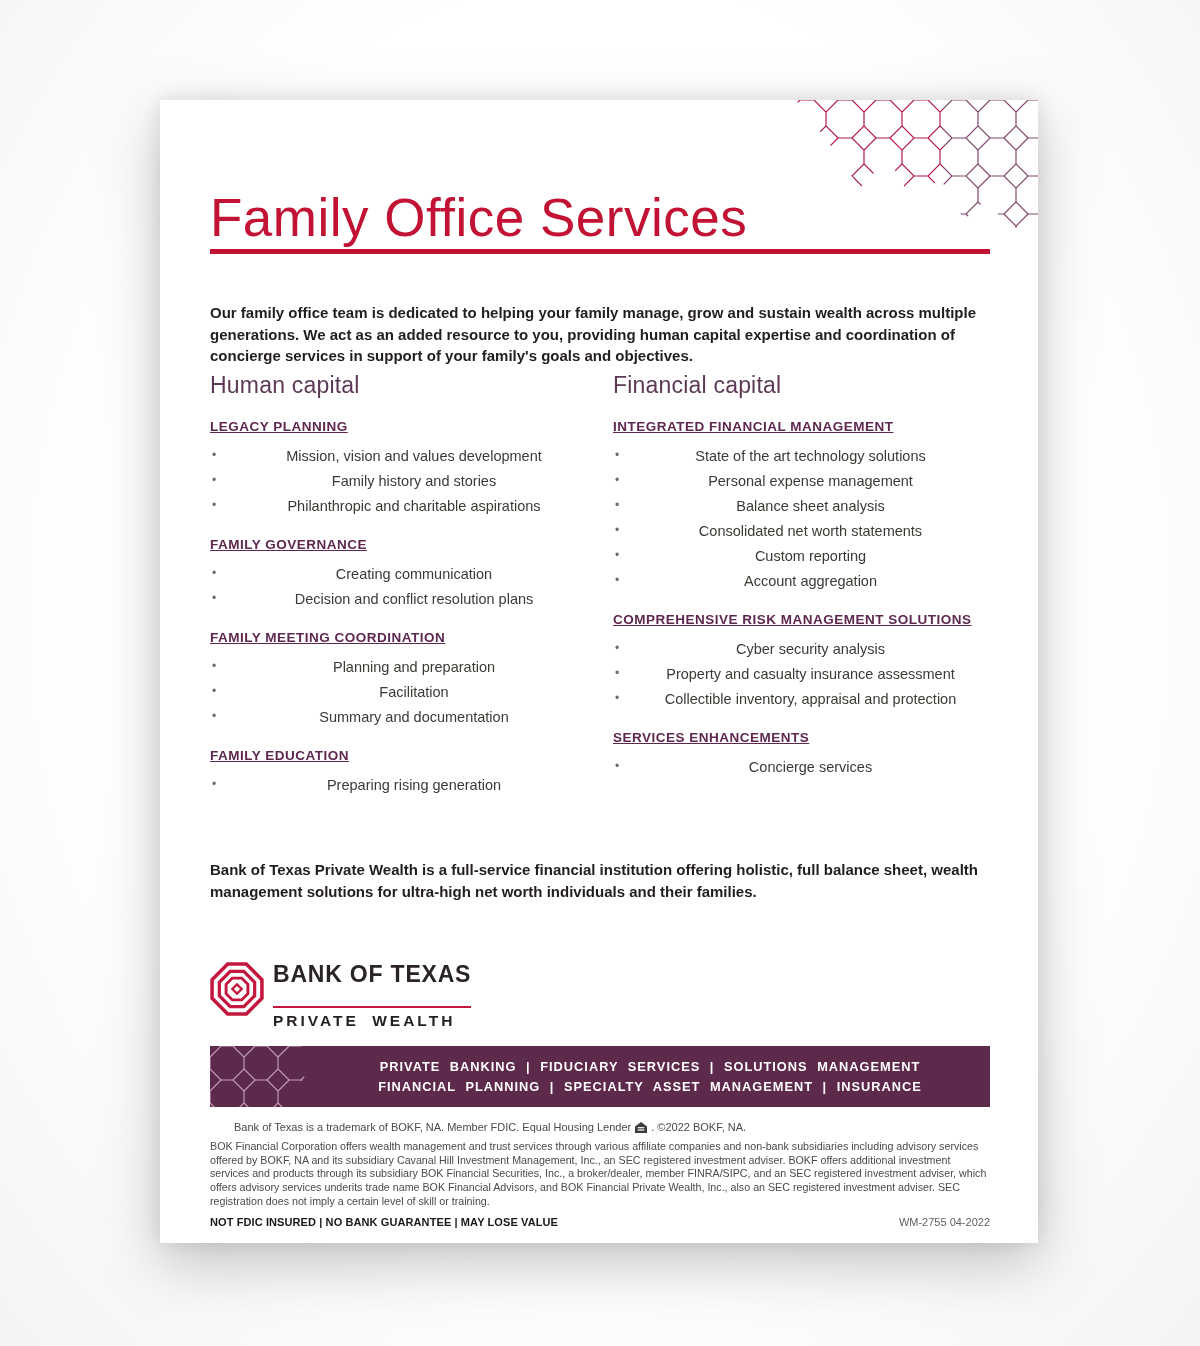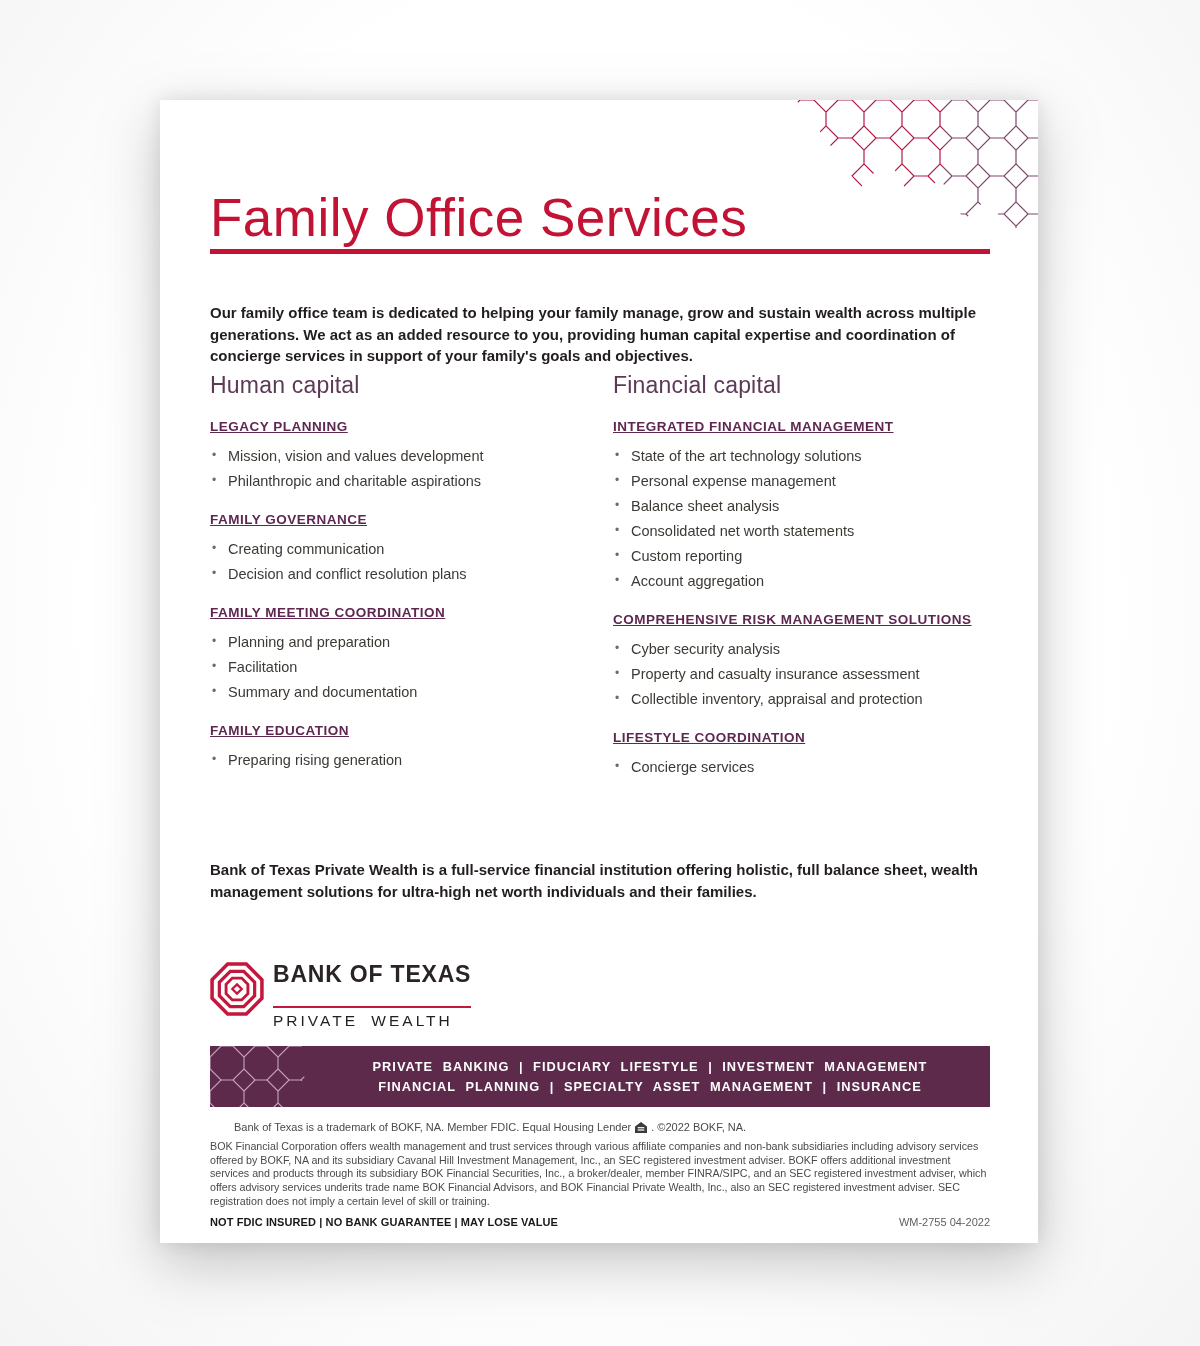--- a/index.html
+++ b/index.html
@@ -23,29 +23,29 @@
              line-height:21.5px;color:#221d1e;}
 
   
   .cols{position:absolute;left:50px;top:270px;width:780px;display:flex;}
   .col{width:390px;}
   .col+.col{margin-left:13px;width:377px;}
   .col-heading{margin:0;font-size:23px;font-weight:400;color:#5c3a55;line-height:30px;letter-spacing:.2px;}
   .sec{margin-top:19px;}
   .sec-title{margin:0 0 9px 0;font-size:13.5px;font-weight:700;letter-spacing:.5px;color:#5e2750;text-decoration:underline;}
   ul.bullets{list-style:none;margin:0;padding:0;}
-  ul.bullets li{position:relative;padding:3.5px 0 3.5px 18px;font-size:14.5px;line-height:18px;color:#3d3935;}
+  ul.bullets li{position:relative;padding:3.5px 0 3.5px 18px;font-size:14.5px;line-height:18px;color:#3d3935;text-align:center;}
   ul.bullets li::before{content:"•";position:absolute;left:2px;top:3px;font-size:12px;color:#6e6a68;}
 
   
   .logo{position:absolute;left:50px;top:862px;display:flex;align-items:flex-start;}
   .logo-icon{width:54px;height:54px;margin-right:9px;}
   .logo-text .logo-name{font-size:23px;font-weight:700;letter-spacing:.8px;color:#2a2428;line-height:24px;
                         border-bottom:2.5px solid #c3173d;padding-bottom:20px;}
-  .logo-text .logo-sub{font-size:15.5px;font-weight:400;letter-spacing:3px;color:#231f20;margin-top:4px;
+  .logo-text .logo-sub{font-size:15.5px;font-weight:700;letter-spacing:3px;color:#231f20;margin-top:4px;
                        word-spacing:6px;}
 
   
   .services-bar{position:absolute;left:50px;top:946px;width:780px;height:61px;background:#5e2a4c;overflow:hidden;}
   .lattice-bar{position:absolute;left:0;top:0;width:110px;height:61px;}
   .bar-text{position:absolute;left:100px;right:0;top:0;height:100%;display:flex;flex-direction:column;
             justify-content:center;align-items:center;}
   .bar-line{font-size:12.8px;font-weight:700;letter-spacing:1px;word-spacing:5px;color:#ffffff;line-height:20px;
             white-space:nowrap;}
 
@@ -88,20 +88,21 @@
     <p class="intro">Our family office team is dedicated to helping your family manage, grow and sustain wealth across multiple generations. We act as an added resource to you, providing human capital expertise and coordination of concierge services in support of your family's goals and objectives.</p>
 
     <div class="cols">
       <div class="col">
         <h2 class="col-heading">Human capital</h2>
         <div class="sections">
             <div class="sec">
               <h3 class="sec-title">LEGACY PLANNING</h3>
               <ul class="bullets">
                 <li>Mission, vision and values development</li>
+                <li>Family history and stories</li>
                 <li>Philanthropic and charitable aspirations</li>
               </ul>
             </div>
             <div class="sec">
               <h3 class="sec-title">FAMILY GOVERNANCE</h3>
               <ul class="bullets">
                 <li>Creating communication</li>
                 <li>Decision and conflict resolution plans</li>
               </ul>
             </div>
@@ -137,21 +138,21 @@
             </div>
             <div class="sec">
               <h3 class="sec-title">COMPREHENSIVE RISK MANAGEMENT SOLUTIONS</h3>
               <ul class="bullets">
                 <li>Cyber security analysis</li>
                 <li>Property and casualty insurance assessment</li>
                 <li>Collectible inventory, appraisal and protection</li>
               </ul>
             </div>
             <div class="sec">
-              <h3 class="sec-title">LIFESTYLE COORDINATION</h3>
+              <h3 class="sec-title">SERVICES ENHANCEMENTS</h3>
               <ul class="bullets">
                 <li>Concierge services</li>
               </ul>
             </div>
           </div>
       </div>
     </div>
 
     <p class="statement">Bank of Texas Private Wealth is a full-service financial institution offering holistic, full balance sheet, wealth management solutions for ultra-high net worth individuals and their families.</p>
 
@@ -174,21 +175,21 @@
           <pattern id="octPink" width="34" height="34" patternUnits="userSpaceOnUse">
             <path d="M11,0 L23,0 L34,11 L34,23 L23,34 L11,34 L0,23 L0,11 Z" fill="none" stroke="#c7a3bb" stroke-width="1.1"></path>
           </pattern>
           <clipPath id="jagBar">
             <polygon points="0,0 92,0 74,16 96,32 72,48 90,61 0,61"></polygon>
           </clipPath>
         </defs>
         <rect x="0" y="0" width="110" height="61" fill="url(#octPink)" clip-path="url(#jagBar)"></rect>
       </svg>
       <div class="bar-text">
-        <div class="bar-line">PRIVATE BANKING | FIDUCIARY LIFESTYLE | INVESTMENT MANAGEMENT</div>
+        <div class="bar-line">PRIVATE BANKING | FIDUCIARY SERVICES | SOLUTIONS MANAGEMENT</div>
         <div class="bar-line">FINANCIAL PLANNING | SPECIALTY ASSET MANAGEMENT | INSURANCE</div>
       </div>
     </div>
 
     <div class="legal">
       <div class="legal-line1">
         <span>Bank of Texas is a trademark of BOKF, NA. Member FDIC. Equal Housing Lender</span>
         <svg class="eh-icon" width="12" height="11" viewBox="0 0 12 11" aria-hidden="true">
           <path d="M6,0 L12,4.4 V11 H0 V4.4 Z" fill="#3f3b3b"></path>
           <rect x="2.7" y="5.1" width="6.6" height="1.2" fill="#ffffff"></rect>

